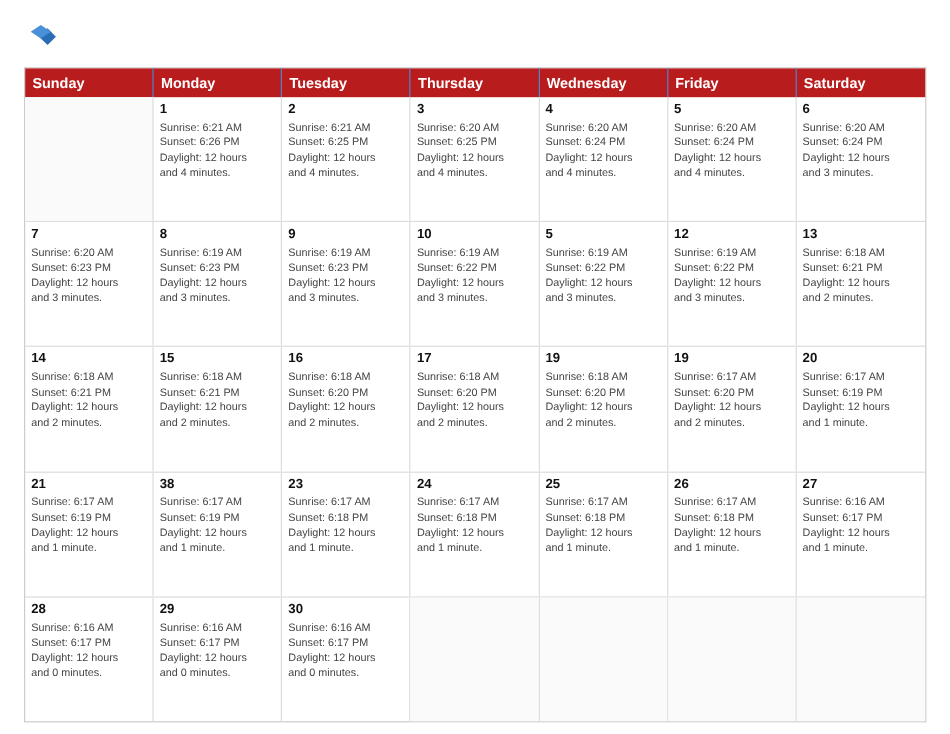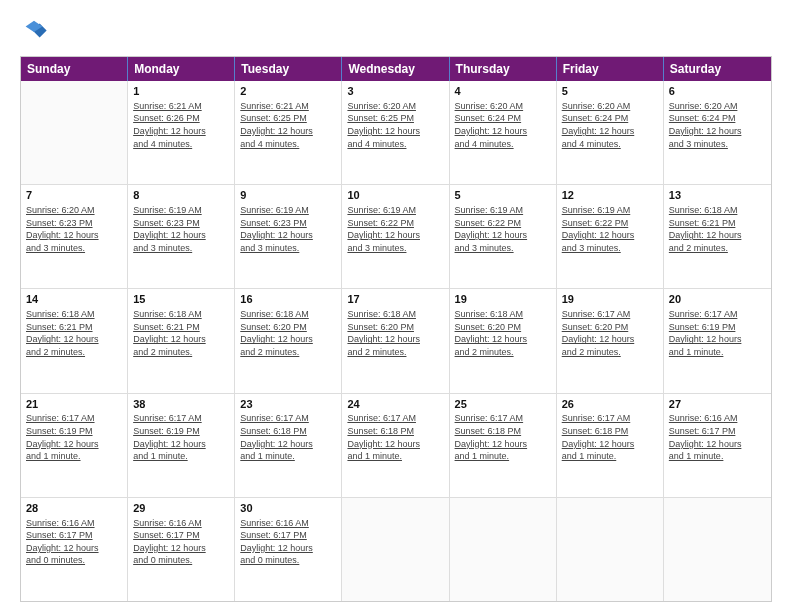--- a/index.html
+++ b/index.html
@@ -55,21 +55,21 @@
     }
     .calendar {
       flex: 1;
       display: flex;
       flex-direction: column;
       border: 1px solid #ccc;
     }
     .cal-header-row {
       display: grid;
       grid-template-columns: repeat(7, 1fr);
-      background: #701a75;
+      background: #b91c1c;
     }
     .cal-header-cell {
       color: #fff;
       font-size: 12px;
       font-weight: bold;
       padding: 5px 6px;
       border-right: 1px solid #5580cc;
       text-align: left;
     }
     .cal-header-cell:last-child { border-right: none; }
@@ -99,21 +99,20 @@
       font-weight: bold;
       color: #111;
       display: block;
       margin-bottom: 1px;
     }
     .cal-cell.empty { background: #fafafa; }
     .cal-cell .info {
       font-size: 9px;
       color: #444;
       line-height: 1.4;
-      text-decoration: underline;
     }
   </style>
 </head>
 <body>
 
 <div class="page">
   <div class="header">
     <div class="logo">
       <svg class="logo-icon" viewBox="0 0 40 40">
         <rect x="0" y="0" width="40" height="40" fill="none"></rect>
@@ -129,22 +128,22 @@
       <div class="month-year"></div>
       <div class="location"></div>
     </div>
   </div>
 
   <div class="calendar">
     <div class="cal-header-row">
     <div class="cal-header-cell">Sunday</div>
         <div class="cal-header-cell">Monday</div>
         <div class="cal-header-cell">Tuesday</div>
+        <div class="cal-header-cell">Thursday</div>
         <div class="cal-header-cell">Wednesday</div>
-        <div class="cal-header-cell">Thursday</div>
         <div class="cal-header-cell">Friday</div>
         <div class="cal-header-cell">Saturday</div>
       </div>
     <div class="cal-body">
     <div class="cal-row">
           <div class="cal-cell empty"></div>
           <div class="cal-cell">
             <span class="day-num">1</span>
             <div class="info" style="white-space: pre-line;">Sunrise: 6:21 AM
 Sunset: 6:26 PM

